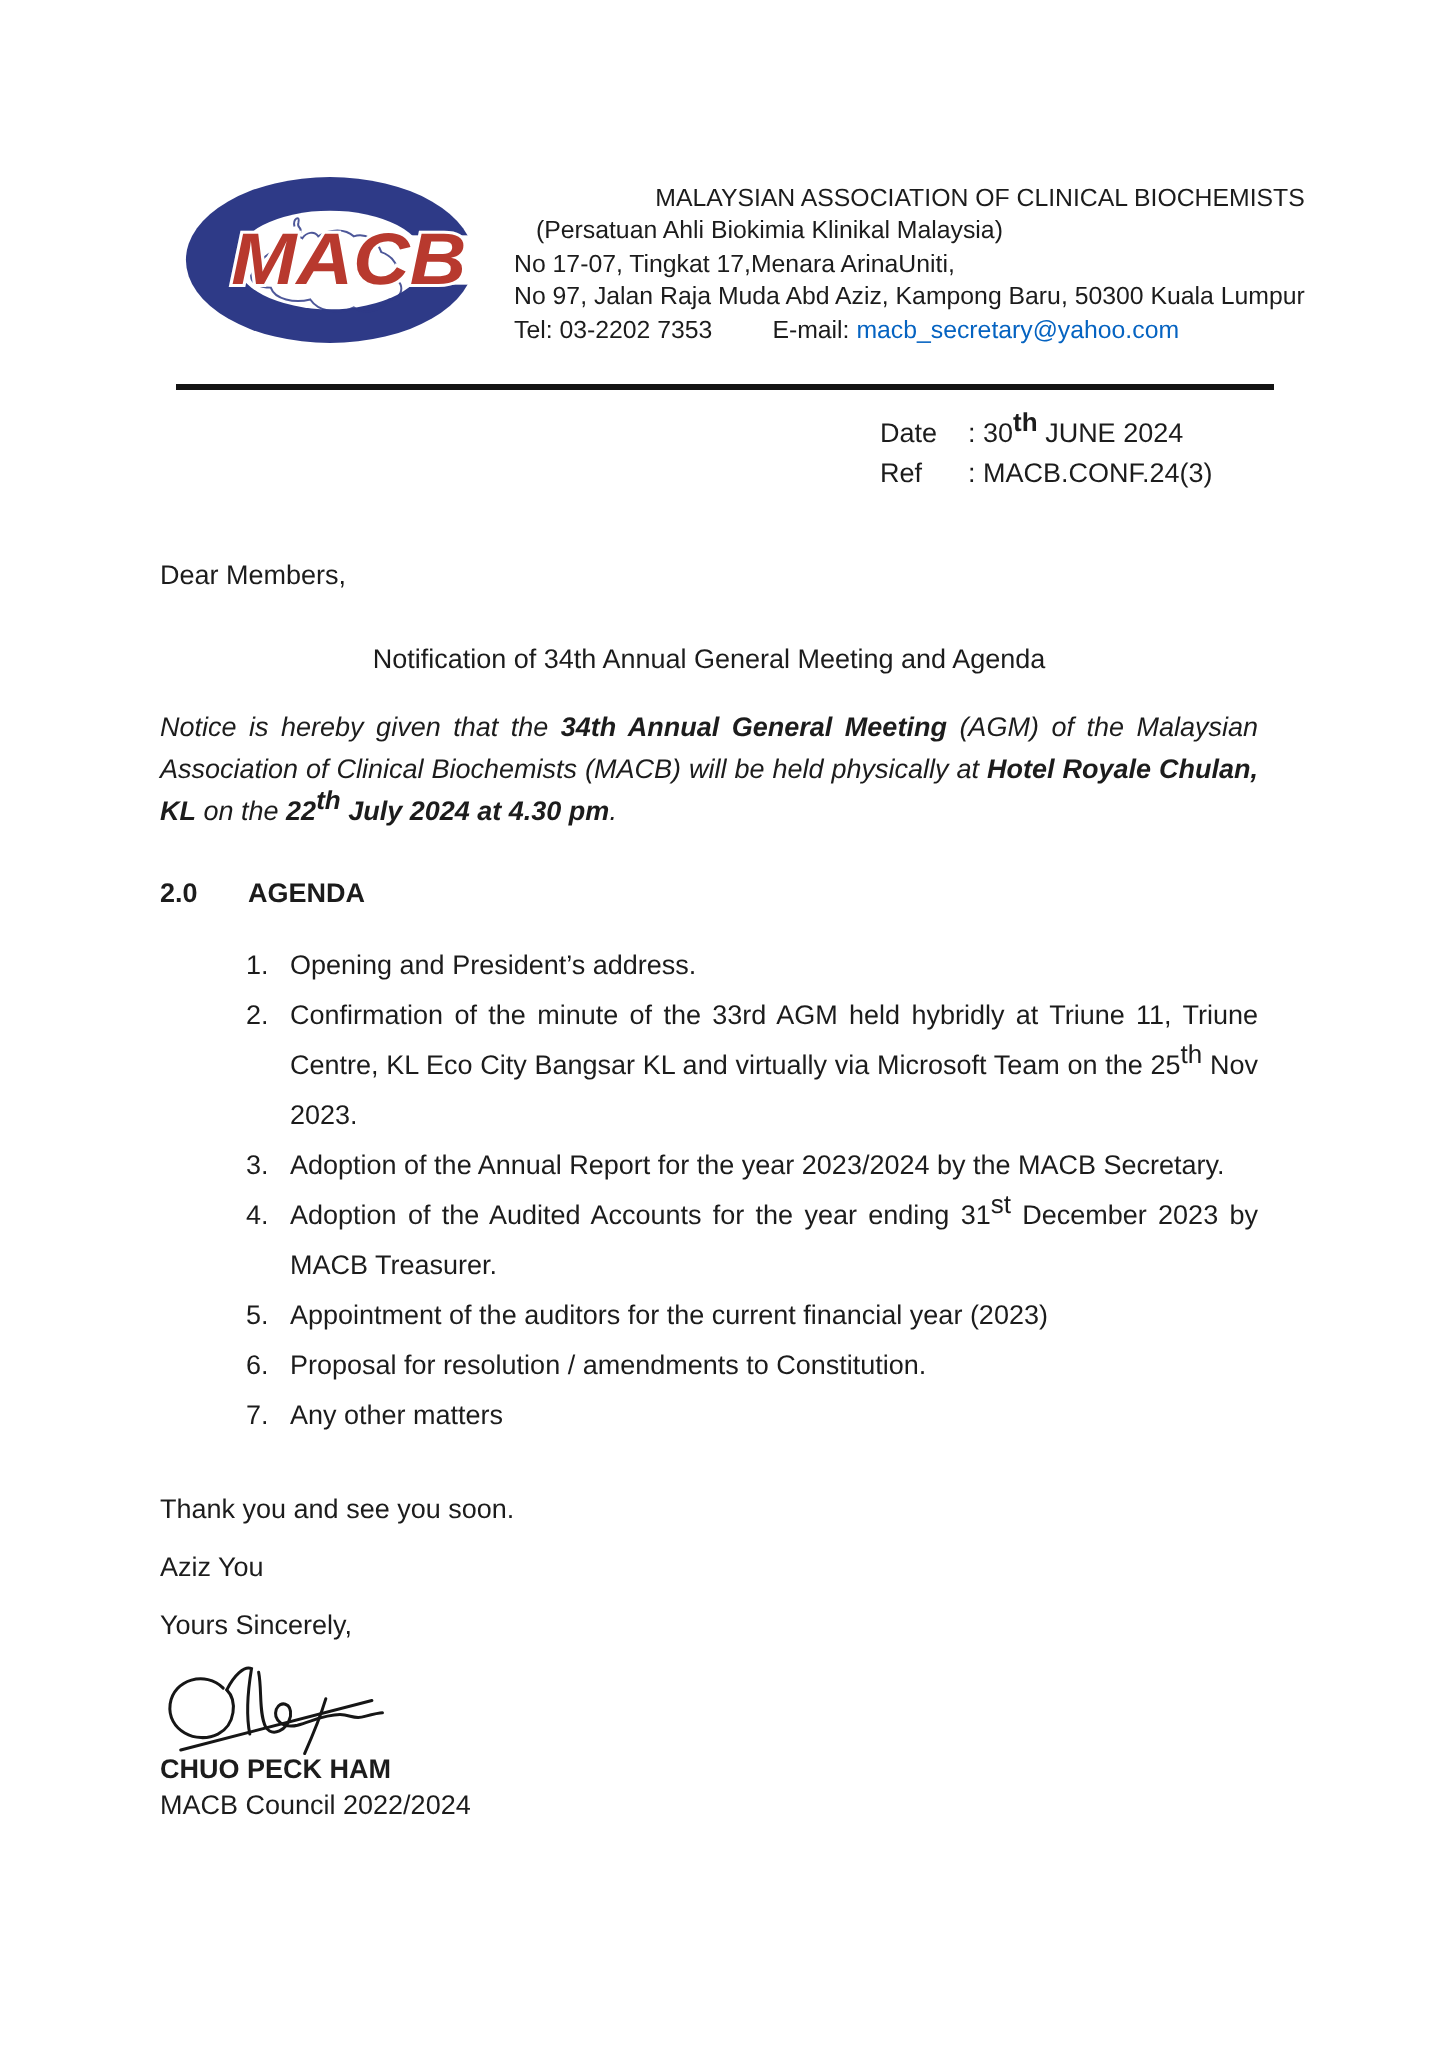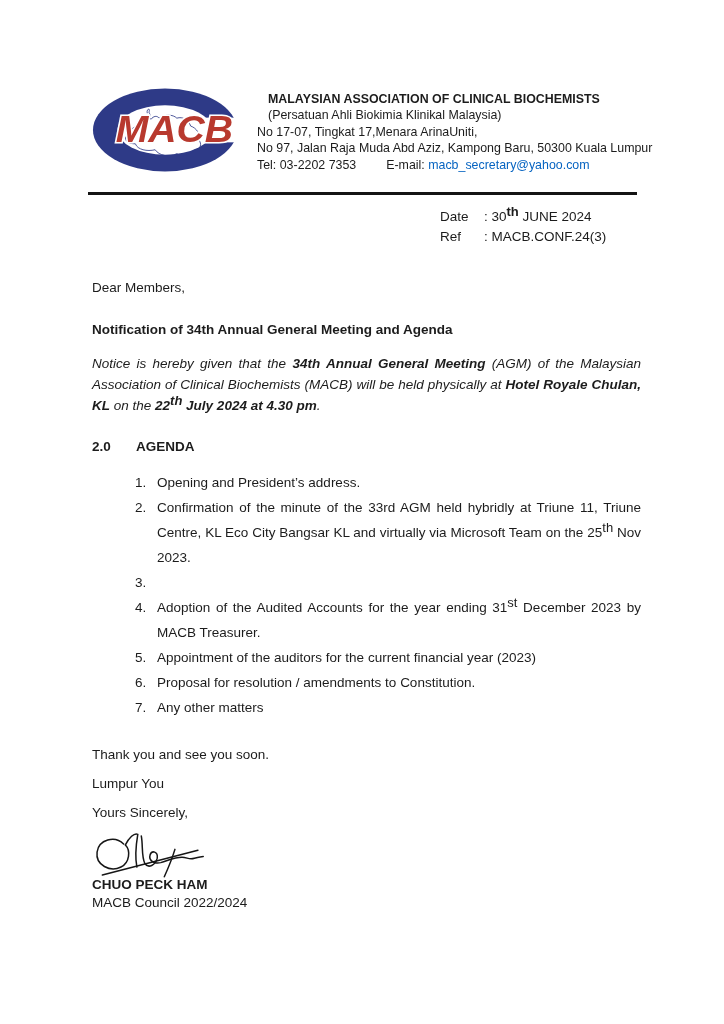--- a/index.html
+++ b/index.html
@@ -14,44 +14,44 @@
     width:724px;height:1024px;
     background:#ffffff;
     font-family:"Liberation Sans",sans-serif;
     color:var(--ink);
     overflow:hidden;
   }
   
   .letterhead{position:absolute;top:86px;left:90px;display:flex;align-items:flex-start;}
   .logo-wrap{width:150px;height:88px;flex:0 0 auto;}
   .lh-text{margin-left:17px;padding-top:5px;font-size:12.4px;line-height:16.4px;white-space:nowrap;}
-  .lh-org{font-weight:bold;padding-left:11px;}
+  .lh-org{font-weight:normal;padding-left:11px;text-align:right;}
   .lh-malay{padding-left:11px;}
   .lh-tel{display:inline-block;margin-right:30px;}
   .lh-email-label{display:inline;text-align:center;}
   .lh-email{color:var(--link-blue);text-decoration:none;}
   .logo-ring{fill:var(--navy);}
   .logo-hole,.logo-band{fill:#ffffff;}
   .logo-map{stroke:var(--navy);fill:none;stroke-width:1;opacity:.85;}
   .logo-word{
     fill:var(--logo-red);
     stroke:#ffffff;stroke-width:3;paint-order:stroke;
     font-family:"Liberation Sans",sans-serif;
     font-style:italic;font-weight:bold;font-size:37px;
   }
   
   .rule{position:absolute;top:192px;left:88px;width:549px;height:3px;background:#141414;}
   
   .meta{position:absolute;top:207px;left:440px;font-size:13.5px;line-height:19.5px;}
   .meta-row{display:flex;}
   .meta-label{display:inline-block;width:44px;}
   
-  .main{position:absolute;top:280px;left:92px;width:549px;font-size:13.5px;}
+  .main{position:absolute;top:280px;left:80px;width:549px;font-size:13.5px;}
   .salutation{margin:0 0 27px 0;}
-  .doc-title{font-weight:bold;margin:0 0 16px 0;}
+  .doc-title{text-align:center;font-weight:normal;margin:0 0 16px 0;}
   .intro{margin:0;text-align:justify;line-height:21px;font-style:italic;}
   .agenda-head{margin-top:23px;font-weight:bold;}
   .agenda-no{display:inline-block;width:44px;}
   .agenda-list{margin-top:16px;}
   .agenda-item{display:flex;line-height:25px;margin:0;}
   .agenda-item .num{flex:0 0 22px;margin-left:43px;}
   .agenda-item .txt{flex:1;text-align:justify;}
   sup{font-size:13px;line-height:0;}
   .closing-1{margin-top:27px;}
   .closing-2{margin-top:14px;}
@@ -116,41 +116,42 @@
       <div class="agenda-item">
         <span class="num">1.</span>
         <span class="txt">Opening and President’s address.</span>
       </div>
       <div class="agenda-item">
         <span class="num">2.</span>
         <span class="txt">Confirmation of the minute of the 33rd AGM held hybridly at Triune 11, Triune Centre, KL Eco City Bangsar KL and virtually via Microsoft Team on the 25<sup>th</sup> Nov 2023.</span>
       </div>
       <div class="agenda-item">
         <span class="num">3.</span>
+        <span class="txt">Adoption of the Annual Report for the year 2023/2024 by the MACB Secretary.</span>
       </div>
       <div class="agenda-item">
         <span class="num">4.</span>
         <span class="txt">Adoption of the Audited Accounts for the year ending 31<sup>st</sup> December 2023 by MACB Treasurer.</span>
       </div>
       <div class="agenda-item">
         <span class="num">5.</span>
         <span class="txt">Appointment of the auditors for the current financial year (2023)</span>
       </div>
       <div class="agenda-item">
         <span class="num">6.</span>
         <span class="txt">Proposal for resolution / amendments to Constitution.</span>
       </div>
       <div class="agenda-item">
         <span class="num">7.</span>
         <span class="txt">Any other matters</span>
       </div>
     </div>
 
     <div class="closing-1">Thank you and see you soon.</div>
-    <div class="closing-2">Lumpur You</div>
+    <div class="closing-2">Aziz You</div>
     <div class="closing-3">Yours Sincerely,</div>
 
     <svg class="signature" width="115" height="58" viewBox="0 0 130 62" xmlns="http://www.w3.org/2000/svg">
       <path class="sig-stroke" d="M 38,22 C 28,12 10,17 8,31 C 6,46 23,54 35,48 C 45,43 46,29 40,23"></path>
       <path class="sig-stroke" d="M 40,23 C 44,15 50,9 54,11 C 52,23 51,38 53,48"></path>
       <path class="sig-stroke" d="M 58,13 C 60,23 58,36 62,44 C 66,50 74,46 76,38 C 77,30 70,29 68,34 C 66,40 72,45 80,43 C 90,40 96,37 104,37 C 110,37 112,40 118,38 C 122,37 126,36 128,36"></path>
       <path class="sig-stroke" d="M 14,57 L 122,29"></path>
       <path class="sig-stroke" d="M 96,28 C 93,38 88,50 84,59"></path>
     </svg>
 

